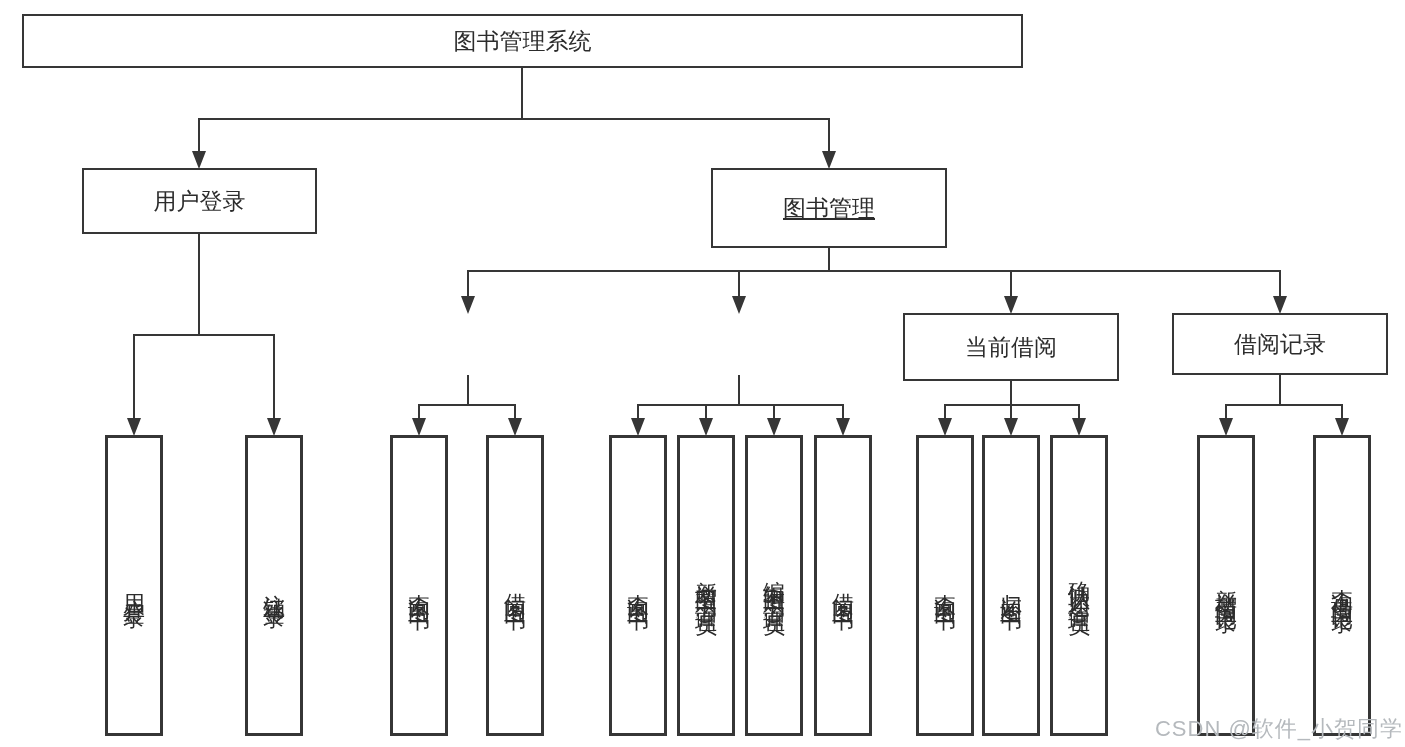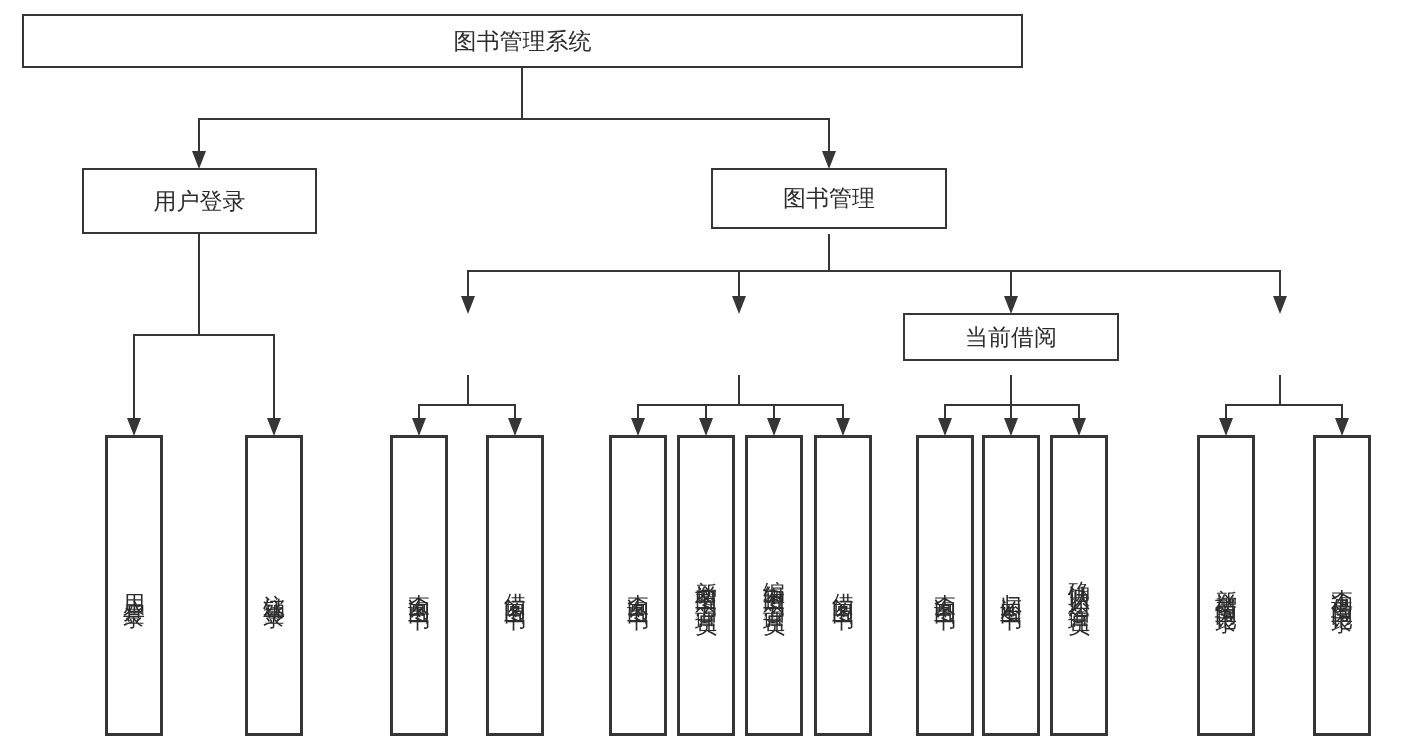--- a/index.html
+++ b/index.html
@@ -112,36 +112,38 @@
       M938 418 L952 418 L945 436 Z
       M1004 418 L1018 418 L1011 436 Z
       M1072 418 L1086 418 L1079 436 Z
       M1219 418 L1233 418 L1226 436 Z
       M1335 418 L1349 418 L1342 436 Z"></path>
   </svg>
 
   <div class="node" style="left:22px; top:14px; width:1001px; height:54px;">图书管理系统</div>
 
   <div class="node" style="left:82px; top:168px; width:235px; height:66px;">用户登录</div>
-  <div class="node" style="left:711px; top:168px; width:236px; height:61px;">图书管理</div>
+  <div class="node" style="left:711px; top:168px; width:236px; height:80px;text-decoration:underline;">图书管理</div>
 
-  <div class="node" style="left:903px; top:313px; width:216px; height:48px;">当前借阅</div>
+  <div class="node" style="left:903px; top:313px; width:216px; height:68px;">当前借阅</div>
+  <div class="node" style="left:1172px; top:313px; width:216px; height:62px;">借阅记录</div>
 
   <div class="node leaf" style="left:105px; top:435px; width:58px; height:301px;">用户登录</div>
   <div class="node leaf" style="left:245px; top:435px; width:58px; height:301px;">注销登录</div>
 
   <div class="node leaf" style="left:390px; top:435px; width:58px; height:301px;">查询图书</div>
   <div class="node leaf" style="left:486px; top:435px; width:58px; height:301px;">借阅图书</div>
 
   <div class="node leaf" style="left:609px; top:435px; width:58px; height:301px;">查询图书</div>
   <div class="node leaf" style="left:677px; top:435px; width:58px; height:301px;">新增图书（管理员）</div>
   <div class="node leaf" style="left:745px; top:435px; width:58px; height:301px;">编辑图书（管理员）</div>
   <div class="node leaf" style="left:814px; top:435px; width:58px; height:301px;">借阅图书</div>
 
   <div class="node leaf" style="left:916px; top:435px; width:58px; height:301px;">查询图书</div>
   <div class="node leaf" style="left:982px; top:435px; width:58px; height:301px;">归还图书</div>
   <div class="node leaf" style="left:1050px; top:435px; width:58px; height:301px;">确认归还（管理员）</div>
 
   <div class="node leaf" style="left:1197px; top:435px; width:58px; height:301px;">新增借阅记录</div>
   <div class="node leaf" style="left:1313px; top:435px; width:58px; height:301px;">查询借阅记录</div>
 
+  <div class="watermark">CSDN @软件_小贺同学</div>
 
 </div>
 
 </body></html>

